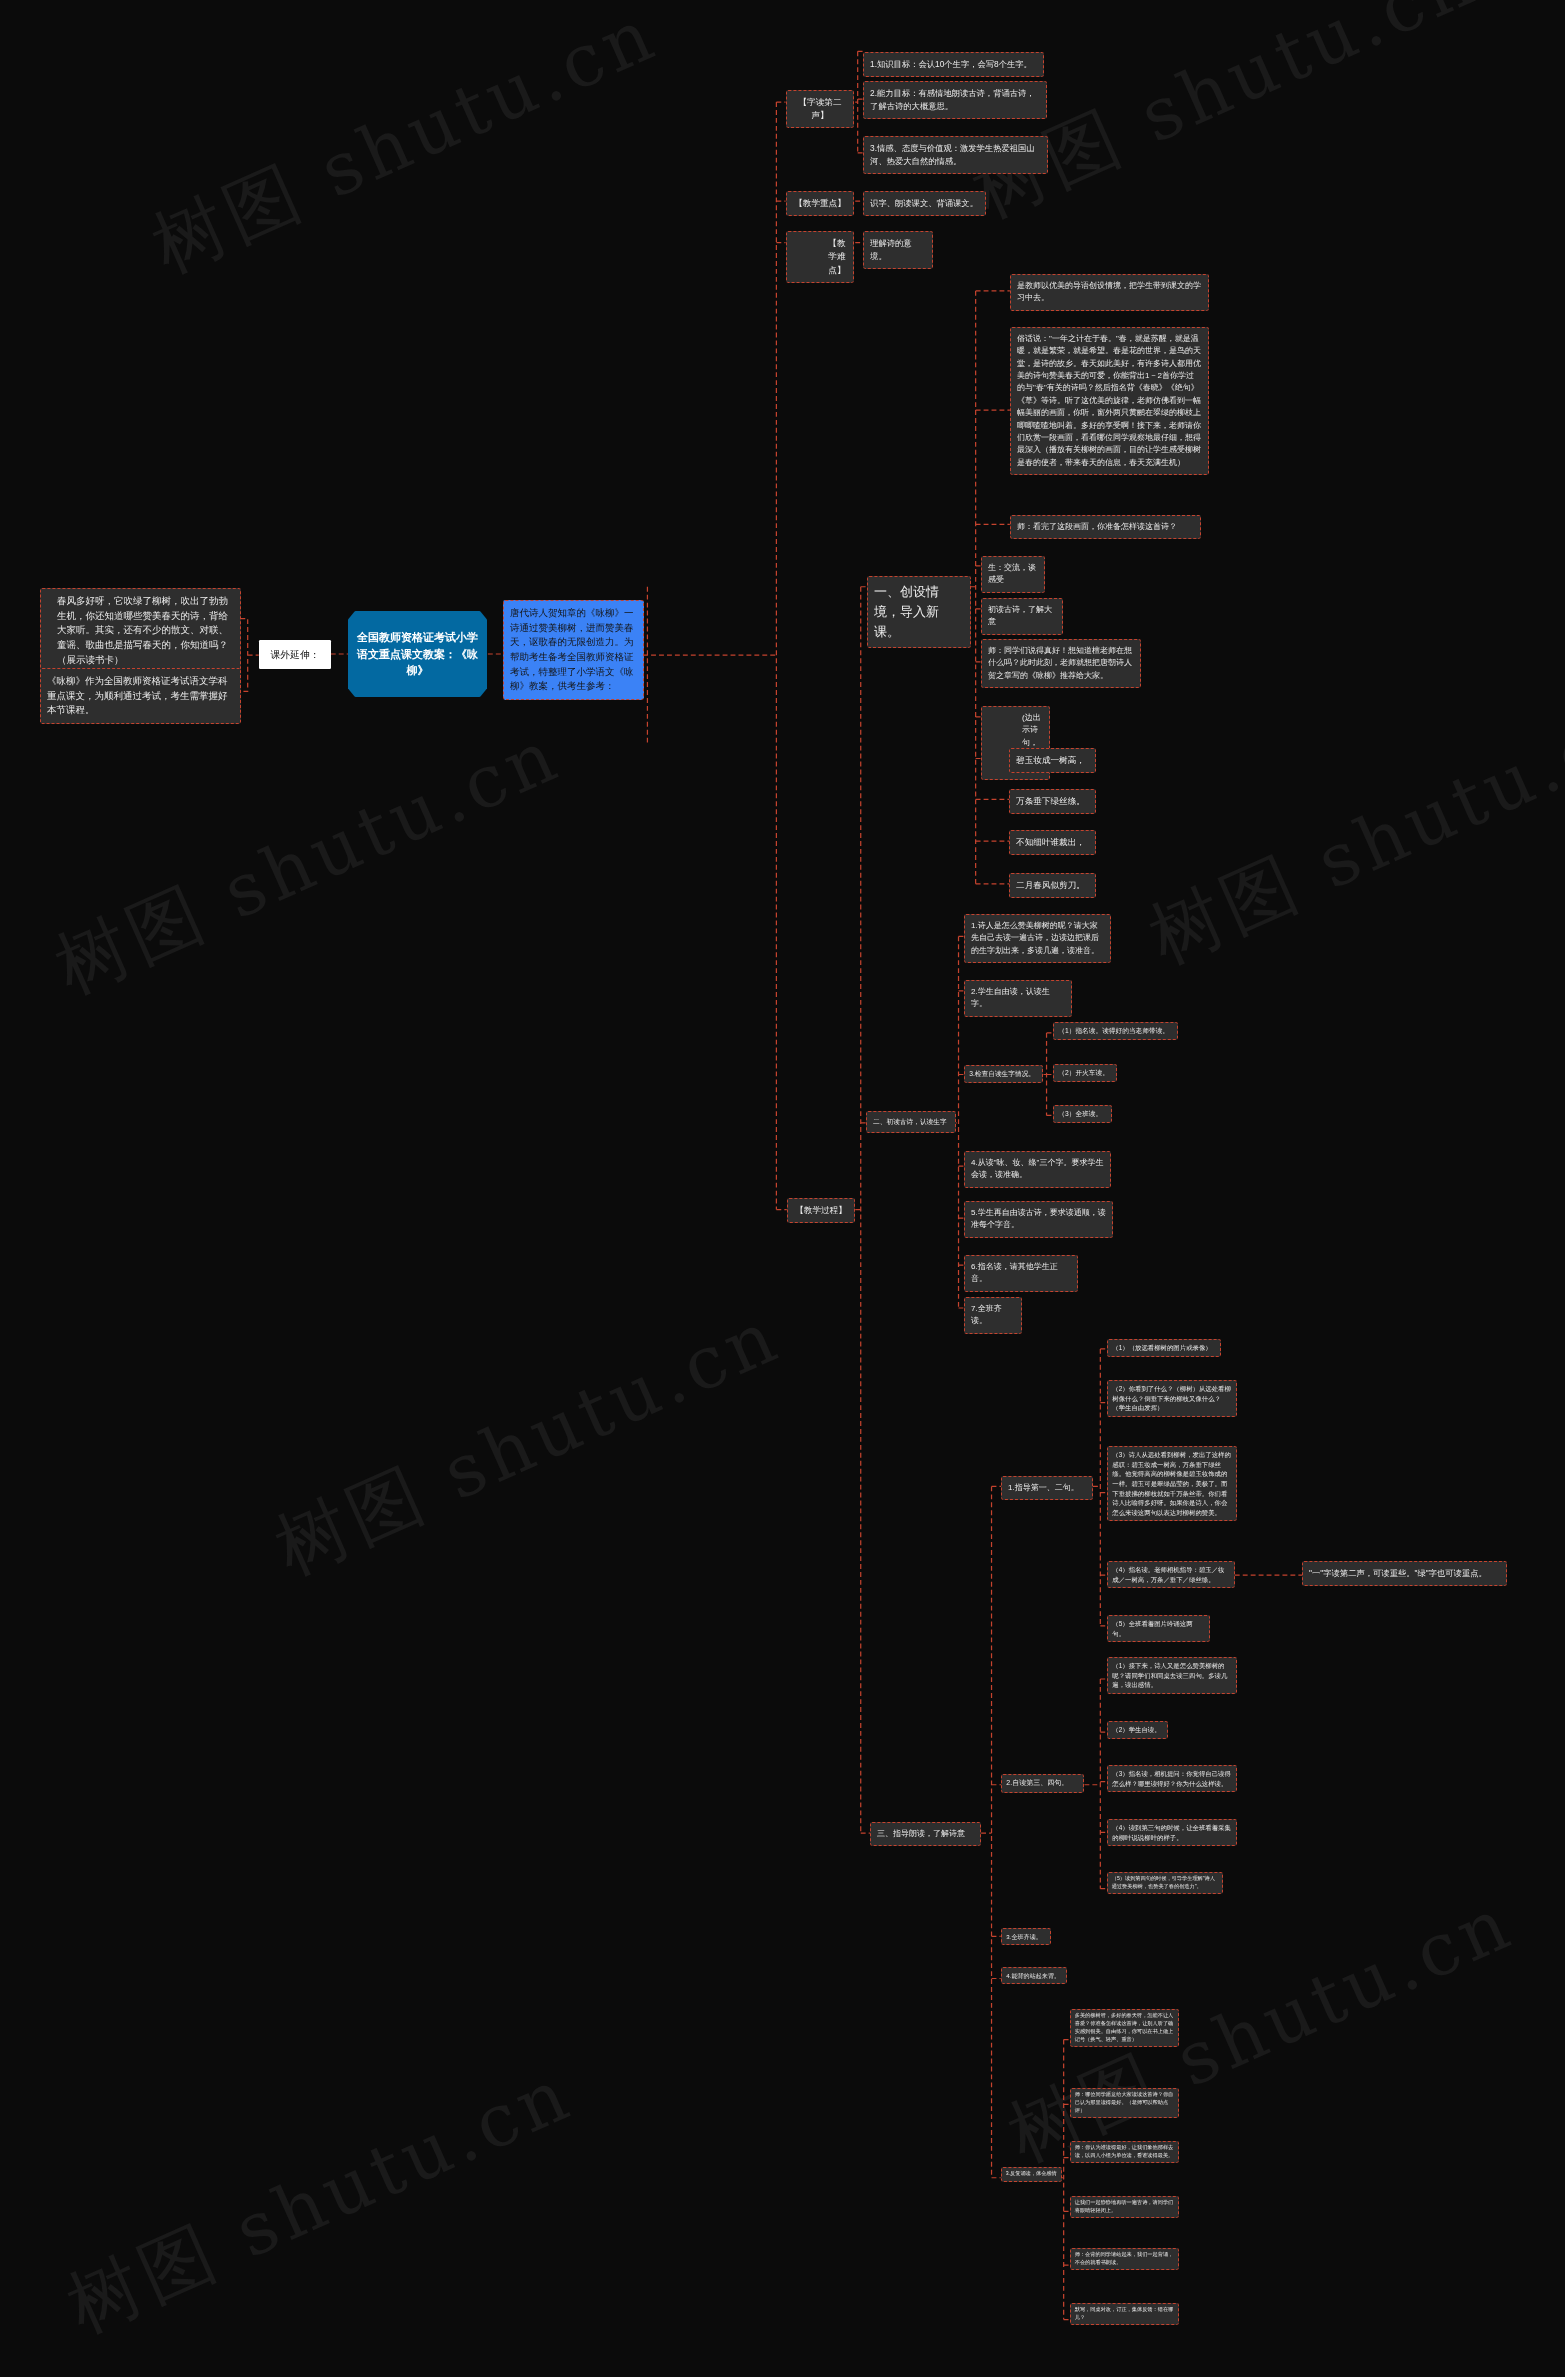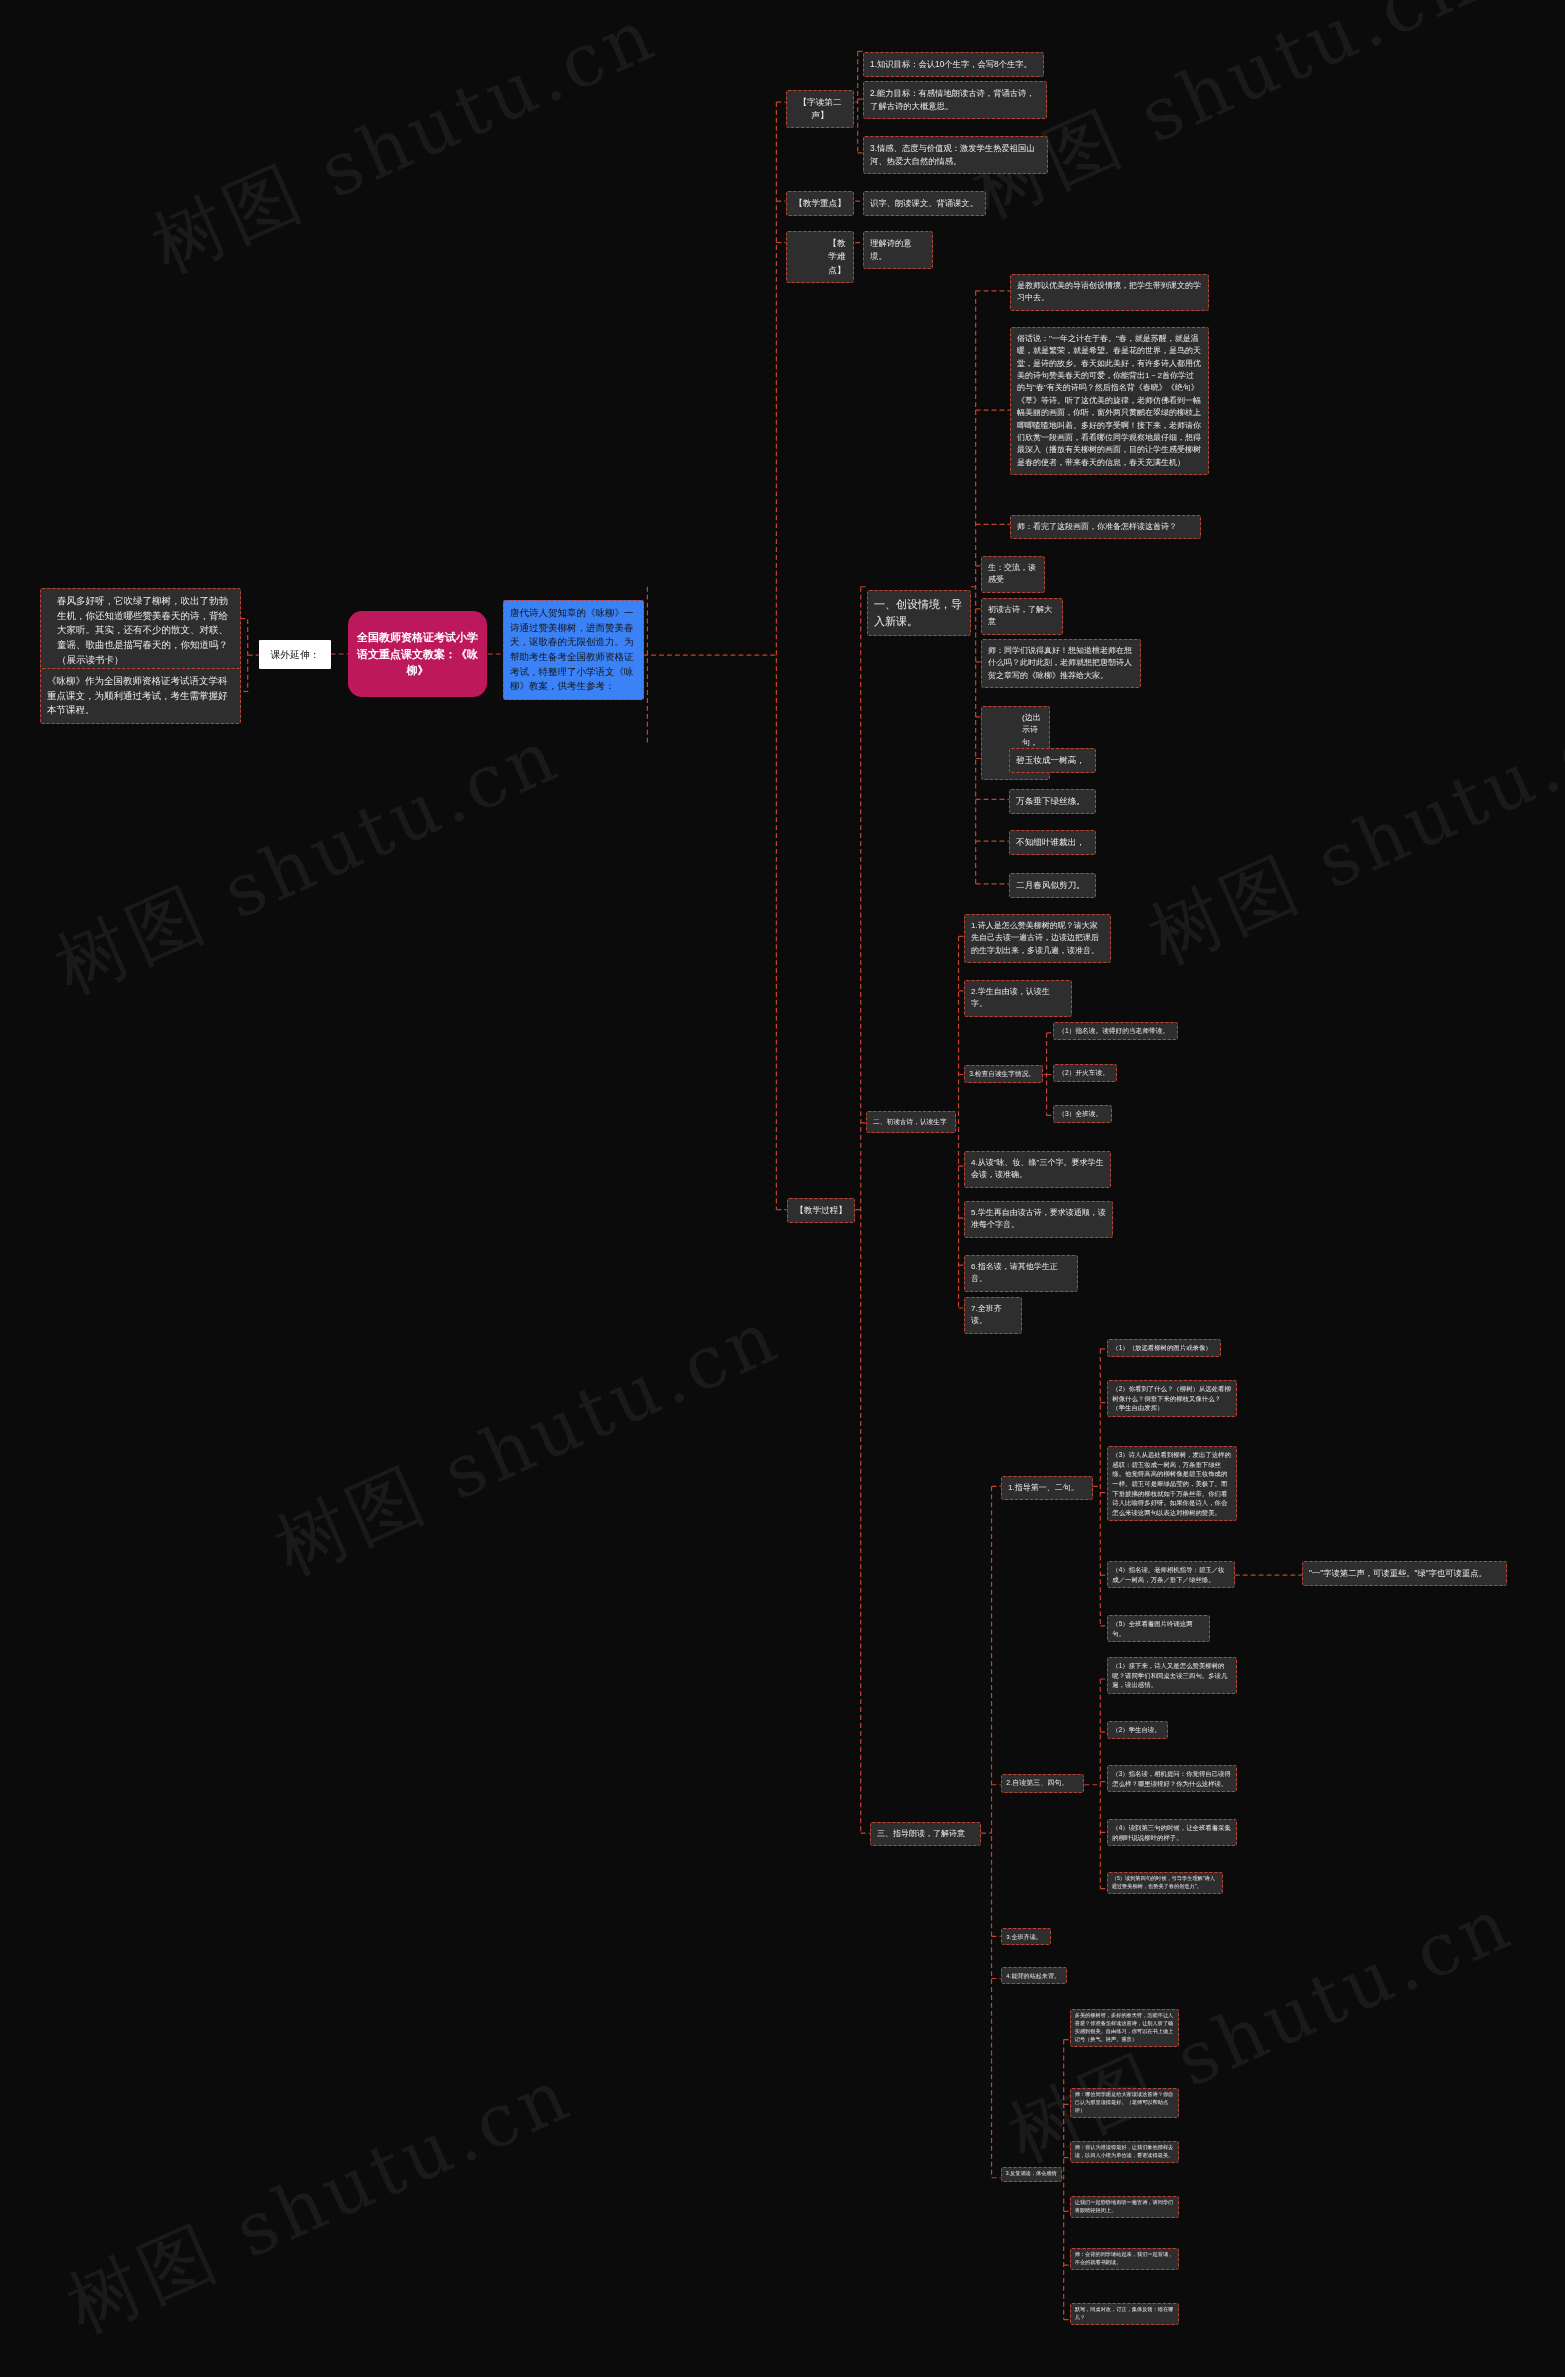--- a/index.html
+++ b/index.html
@@ -14,35 +14,35 @@
   }
   #connectors{position:absolute;left:0;top:0;}
   .nd{
     position:absolute;box-sizing:border-box;background:#2e2e2e;
     border:1.2px dashed #c5432e;border-radius:2.4px;color:#ededed;
     padding:4.9px 6.1px;font-size:8px;line-height:1.55;
   }
   .white{background:#3b82f6;color:#141414;border:1.2px dashed #c5432e;}
   .plainwhite{background:#ffffff;color:#141414;border:none;border-radius:1.2px;text-align:center;}
   .red{
-    background:#be185d;color:#ffffff;border:none;text-align:center;
+    background:#0369a1;color:#ffffff;border:none;text-align:center;
     display:flex;align-items:center;justify-content:center;font-weight:bold;
     clip-path:polygon(5% 0,95% 0,100% 10%,100% 90%,95% 100%,5% 100%,0 90%,0 10%);
-    border-radius:14px;
+    border-radius:8px;
   }
   .sm{padding:3.1px 4.3px;line-height:1.5;}
   .xs{padding:2.4px 3.7px;line-height:1.5;}
   
   .f18{font-size:11px;line-height:1.5;}
   .f155{font-size:9.5px;}
   .f16{font-size:9.8px;}
   .f14{font-size:8.6px;}
   .f135{font-size:8.3px;}
   .f13{font-size:8px;}
-  .f125{font-size:11px;margin-top:14px;}
+  .f125{font-size:13px;}
   .f115{font-size:7px;}
   .f11{font-size:6.7px;}
   .f105{font-size:6.4px;}
   .f10{font-size:6.1px;}
   .f85{font-size:5.2px;}
   
   #left1{left:40px;top:588px;width:201px;padding-left:16px;}
   #left2{left:40px;top:668px;width:201px;}
   #kewai{left:259px;top:640px;width:72px;padding:6.7px 3.7px;}
   #root{left:348px;top:611px;width:139px;height:86px;padding:6.1px 8.6px;}

